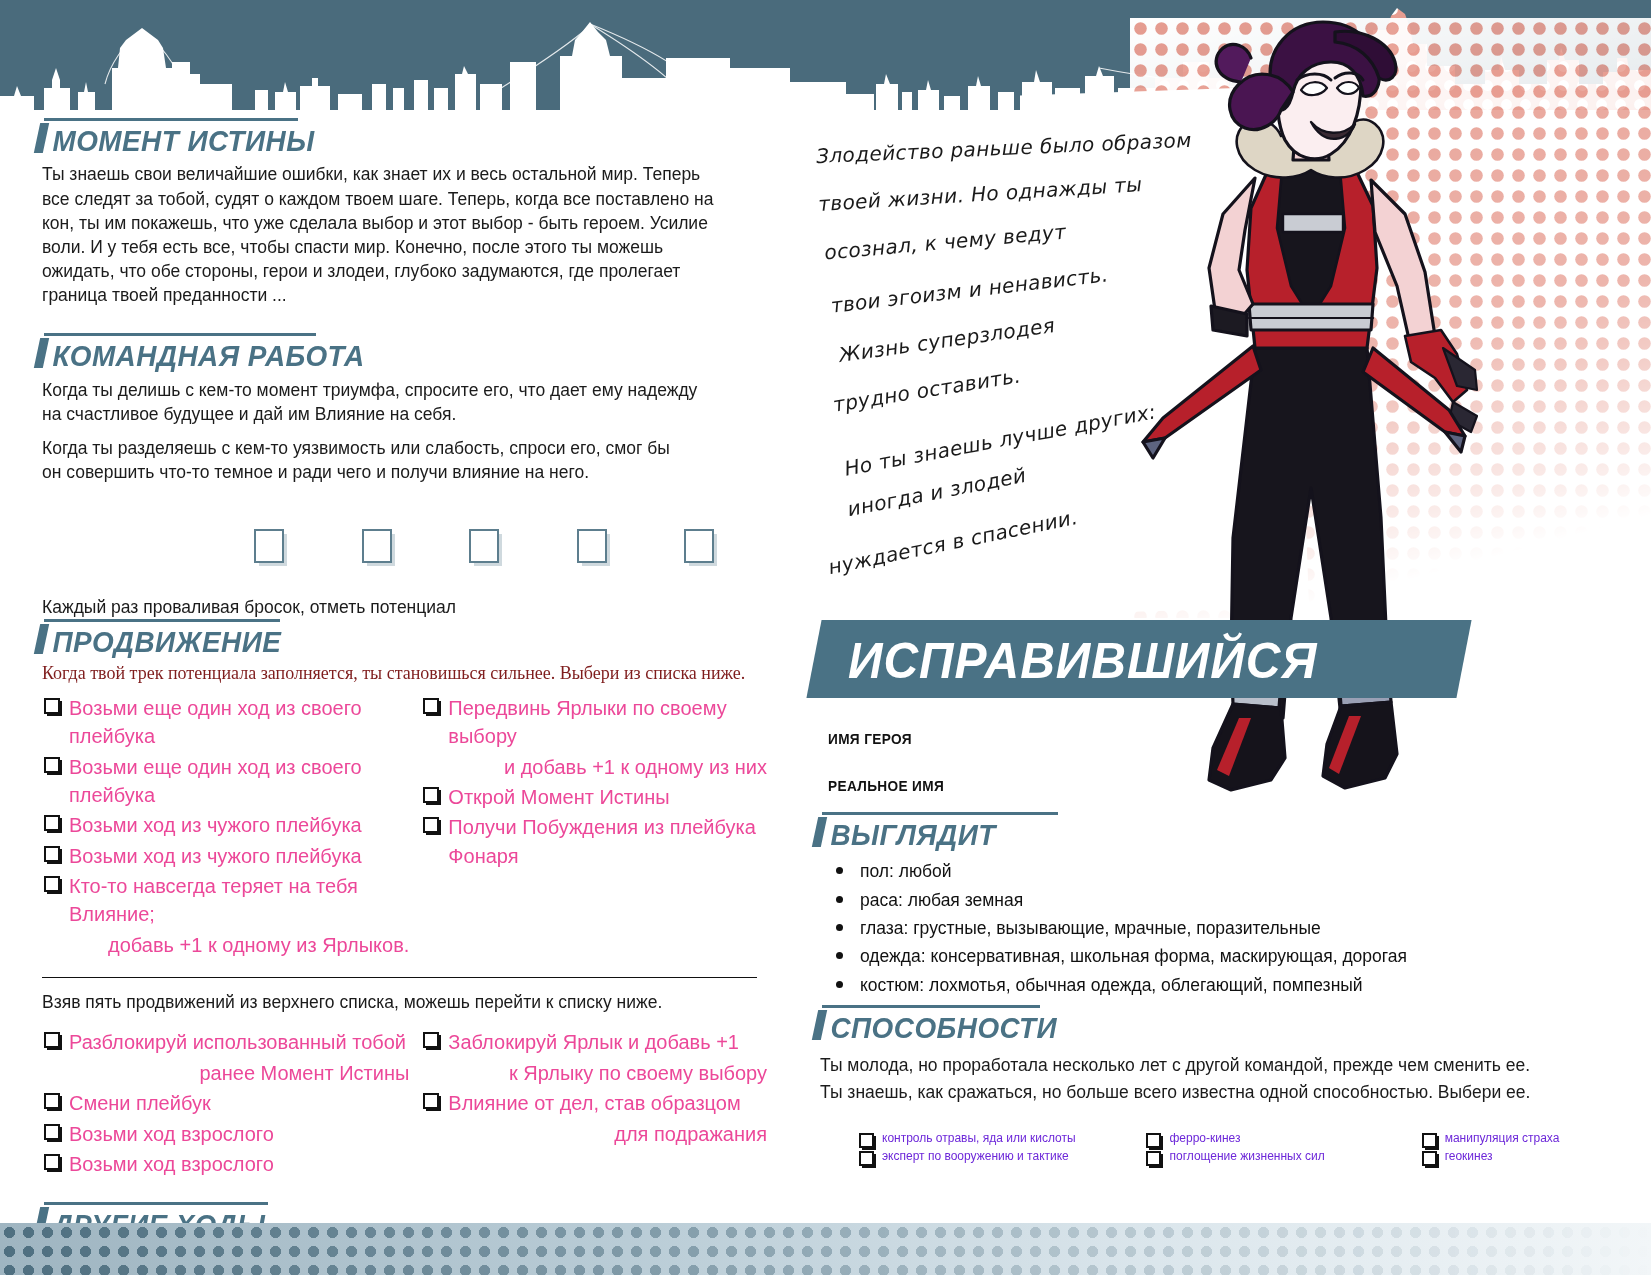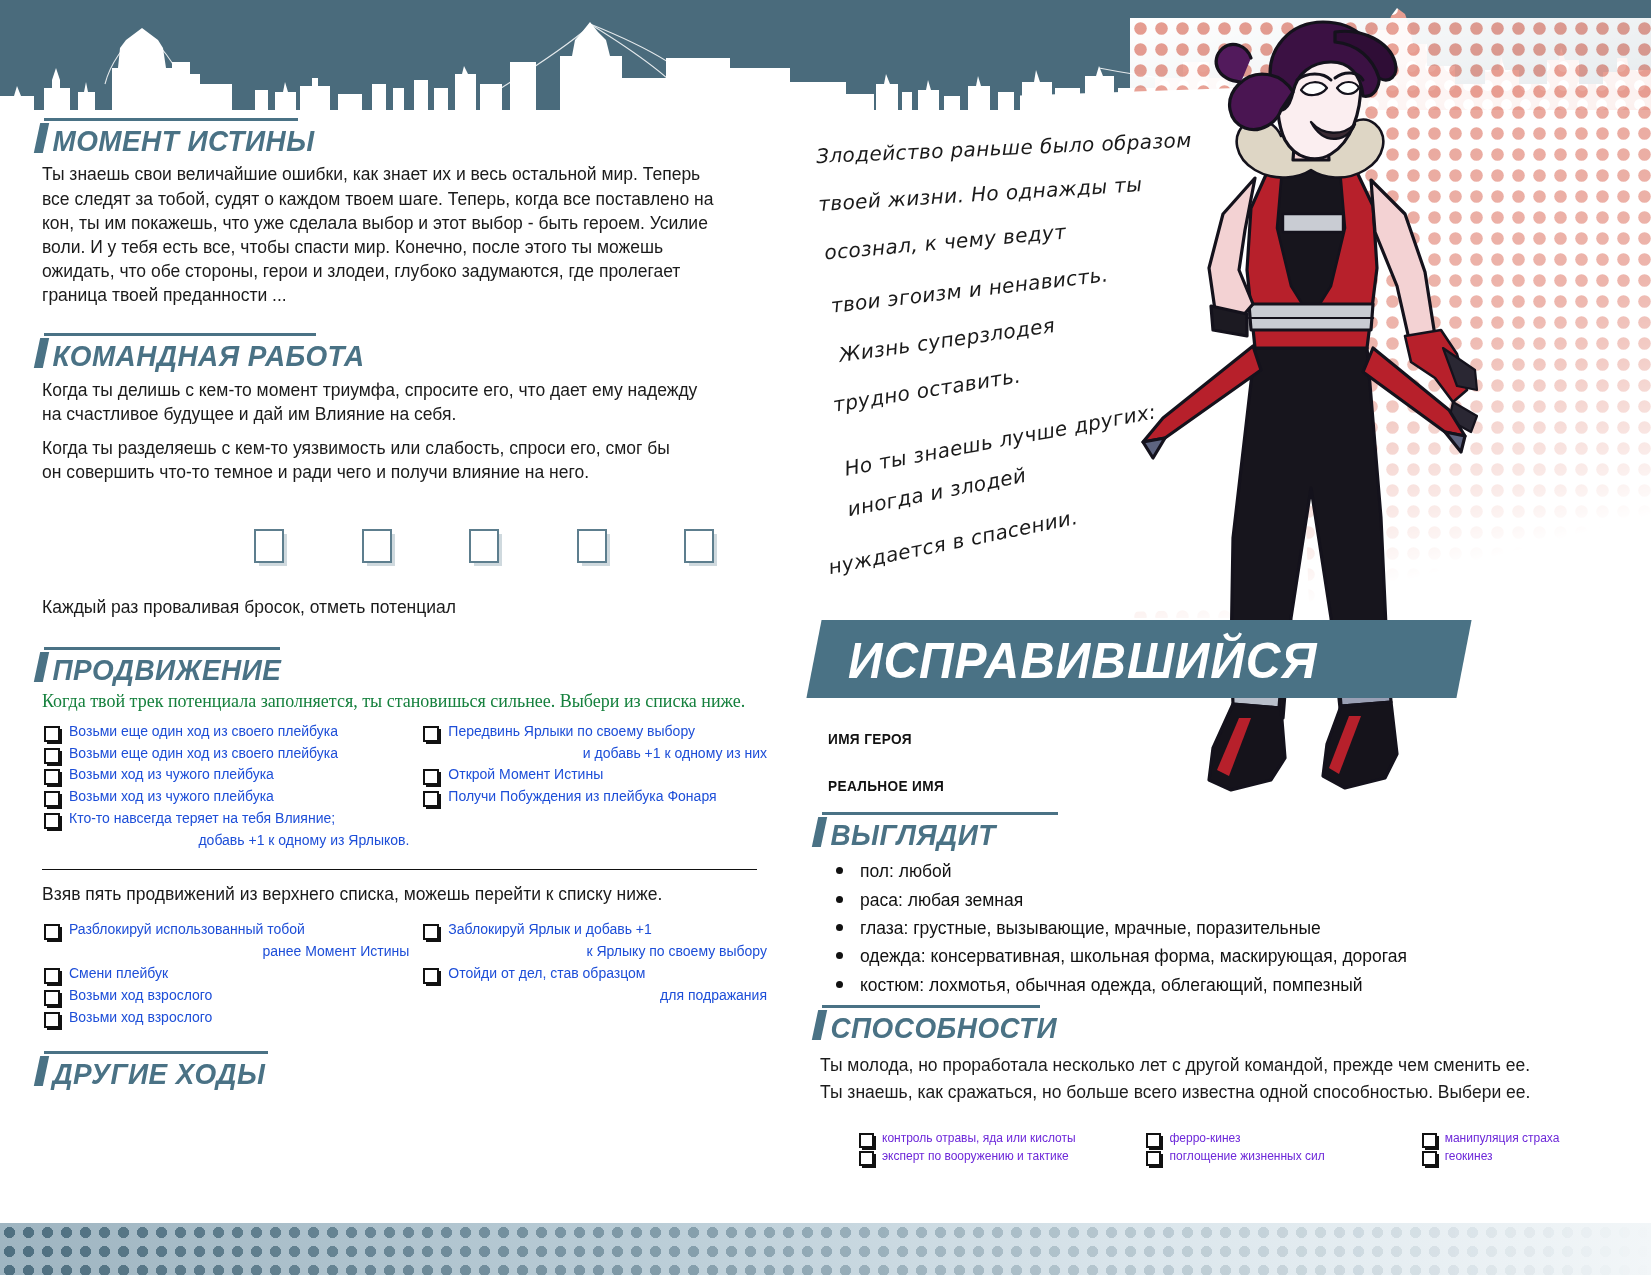--- a/index.html
+++ b/index.html
@@ -50,35 +50,35 @@
     transform:scaleX(.93);transform-origin:left center;
     line-height:1.08;white-space:nowrap;
   }
   .sec .tick{
     position:absolute;left:5px;top:5px;width:9px;height:30px;background:#4a7285;
     transform:skewX(-12deg);
   }
 
   p.body{margin:5px 0 0 10px;font-size:17.5px;line-height:1.38;color:#1b1b1b;}
   p.body.tight{margin-top:16px;}
-  p.serif{font-family:"Liberation Serif", serif;font-size:18px;margin:4px 0 0 10px;color:#15803d;}
+  p.serif{font-family:"Liberation Serif", serif;font-size:18px;margin:4px 0 0 10px;color:#7f1d1d;}
 
   
   .pot-row{position:relative;height:46px;}
   .pot-head{position:absolute;left:0;top:0;width:260px;}
   .pot-boxes{position:absolute;left:222px;top:9px;width:460px;display:flex;justify-content:space-between;}
   .potbox{width:26px;height:30px;border:2.5px solid #5d7e8e;background:#fff;
     box-shadow:4px 4px 0 -1px #cfd9de;}
 
   
   .cols{display:flex;gap:12px;margin:10px 0 0 10px;}
   .cols .c1{width:372px;}
   .cols .c2{width:350px;}
   ul.ck{list-style:none;margin:0;padding:0;}
-  ul.ck li{position:relative;padding-left:27px;font-size:14px;line-height:1.42;color:#1d4ed8;margin-bottom:2px;}
+  ul.ck li{position:relative;padding-left:27px;font-size:20px;line-height:1.42;color:#ec4899;margin-bottom:2px;}
   ul.ck li .cb{position:absolute;left:2px;top:4px;width:12px;height:12px;
     border:2px solid #111;background:#fff;box-shadow:2.5px 2.5px 0 -0.5px #111;}
   ul.ck li.cont{padding-left:40px;text-align:right;}
 
   hr.div{border:none;border-top:1.6px solid #111;margin:16px 10px 12px 10px;}
 
   
   .hand{position:absolute;left:2px;top:0;width:470px;height:500px;}
   .hand span{
     position:absolute;display:block;white-space:nowrap;
@@ -291,21 +291,21 @@
       <div class="pot-boxes">
         <span class="potbox"></span>
         <span class="potbox"></span>
         <span class="potbox"></span>
         <span class="potbox"></span>
         <span class="potbox"></span>
       </div>
     </section>
     <p class="body tight">Каждый раз проваливая бросок, отметь потенциал</p>
 
-    <section class="sec" style="margin-top:28px">
+    <section class="sec" style="">
       <div class="rule" style="width:236px"></div>
       <div class="tick"></div>
       <h2>ПРОДВИЖЕНИЕ</h2>
     </section>
     <p class="serif">Когда твой трек потенциала заполняется, ты становишься сильнее. Выбери из списка ниже.</p>
 
     <div class="cols">
       <div class="c1">
         <ul class="ck">
           <li><span class="cb"></span><span>Возьми еще один ход из своего плейбука</span></li>
@@ -337,21 +337,21 @@
           <li class="cont"><span>ранее Момент Истины</span></li>
           <li><span class="cb"></span><span>Смени плейбук</span></li>
           <li><span class="cb"></span><span>Возьми ход взрослого</span></li>
           <li><span class="cb"></span><span>Возьми ход взрослого</span></li>
         </ul>
       </div>
       <div class="c2">
         <ul class="ck">
           <li><span class="cb"></span><span>Заблокируй Ярлык и добавь +1</span></li>
           <li class="cont"><span>к Ярлыку по своему выбору</span></li>
-          <li><span class="cb"></span><span>Отойди от дел, став образцом</span></li>
+          <li><span class="cb"></span><span>Влияние от дел, став образцом</span></li>
           <li class="cont"><span>для подражания</span></li>
         </ul>
       </div>
     </div>
 
     <section class="sec" style="margin-top:22px">
       <div class="rule" style="width:224px"></div>
       <div class="tick"></div>
       <h2>ДРУГИЕ ХОДЫ</h2>
     </section>

